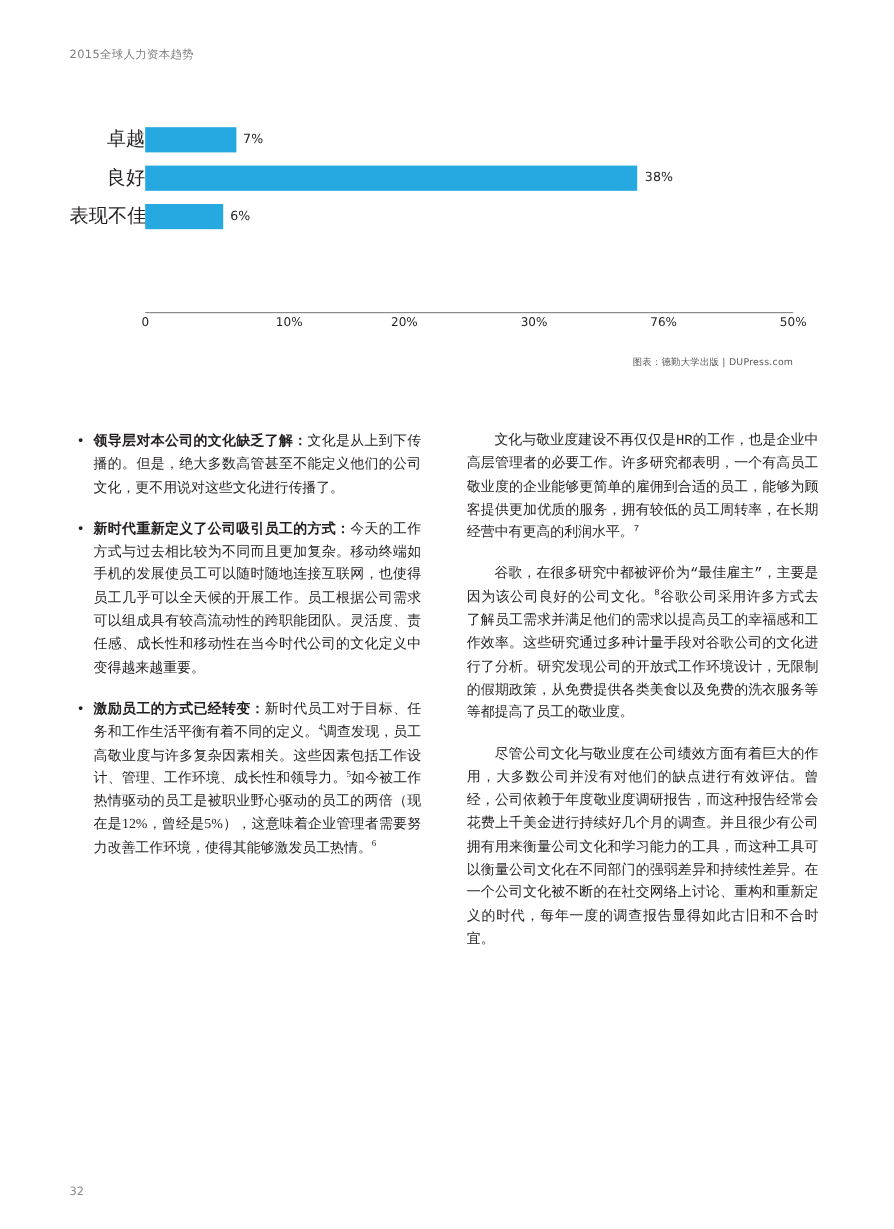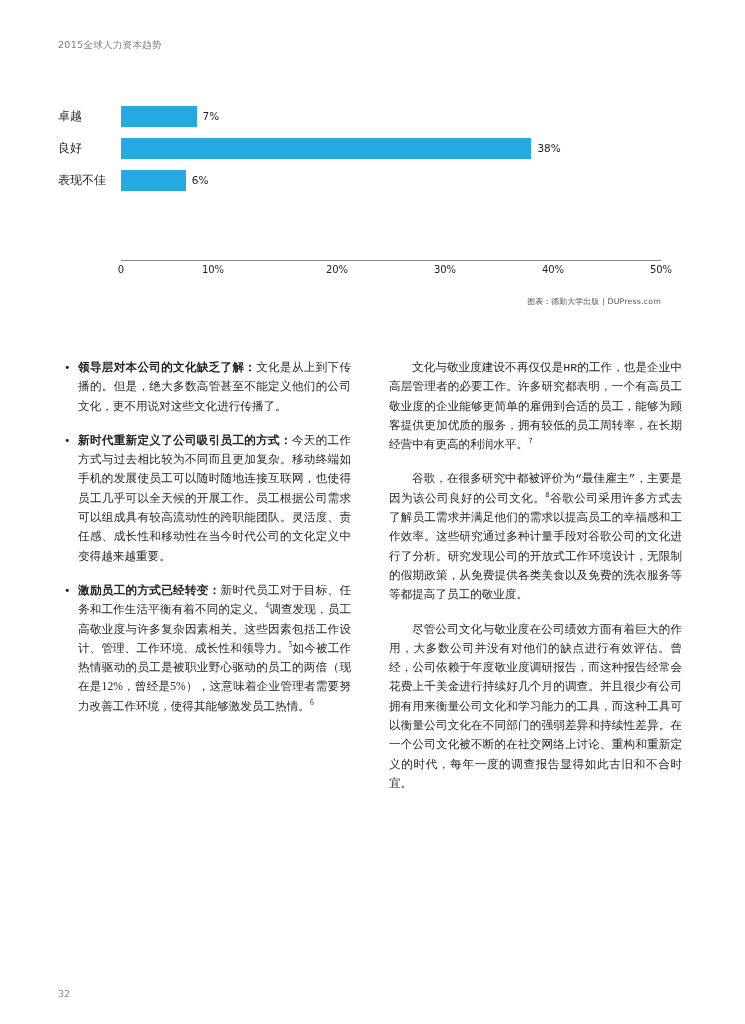--- a/index.html
+++ b/index.html
@@ -62,23 +62,24 @@
   }
   .bar-row {
     position: relative;
     height: 32px;
     display: flex;
     align-items: center;
   }
   .bar-label {
     width: 63px;
     flex: 0 0 63px;
-    padding-right: 21px;
+    text-align: right;
+    padding-right: 0;
     box-sizing: border-box;
-    font-size: 12px;
+    font-size: 16px;
     color: #231f20;
     white-space: nowrap;
   }
   .bar-track {
     position: relative;
     flex: 1 1 auto;
     height: 32px;
     display: flex;
     align-items: center;
   }
@@ -237,24 +238,24 @@
             <div class="bar-value">6%</div>
           </div>
         </div>
 
       </div>
 
       <div class="axis">
         <div class="axis-line"></div>
         <div class="axis-tick-labels">
           <span class="axis-tick" style="left:0px">0</span>
-          <span class="axis-tick" style="left:92px">10%</span>
+          <span class="axis-tick" style="left:120px">10%</span>
           <span class="axis-tick" style="left:216px">20%</span>
           <span class="axis-tick" style="left:324px">30%</span>
-          <span class="axis-tick" style="left:432px">40%</span>
+          <span class="axis-tick" style="left:432px">76%</span>
           <span class="axis-tick" style="left:540px">50%</span>
         </div>
       </div>
 
       <div class="figure-source">图表：德勤大学出版 | DUPress.com</div>
     </div>
   </div>
 
   <div class="columns">
 

